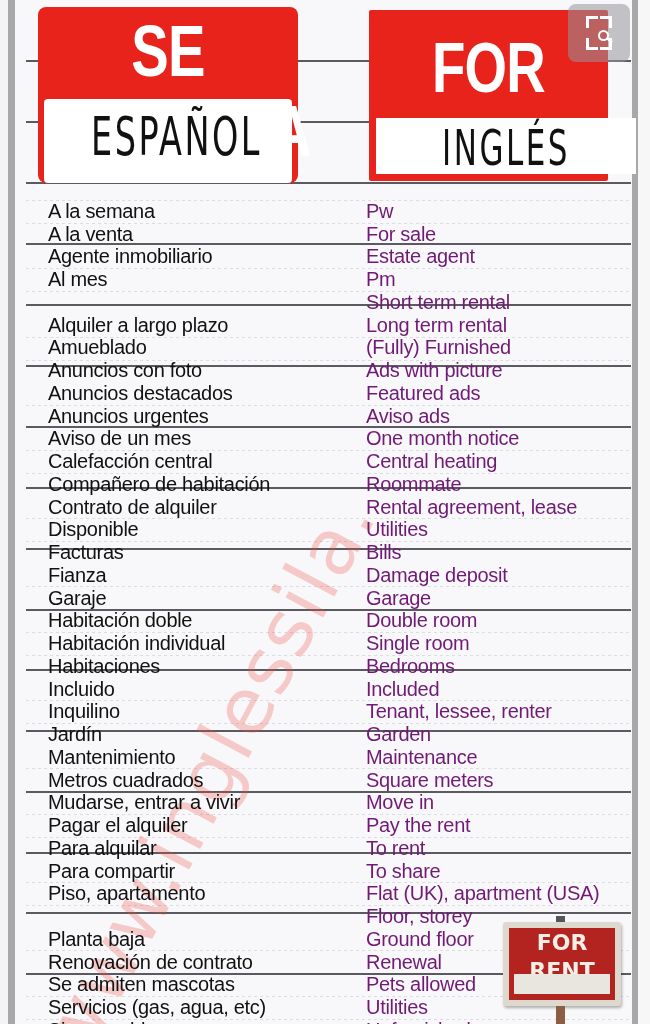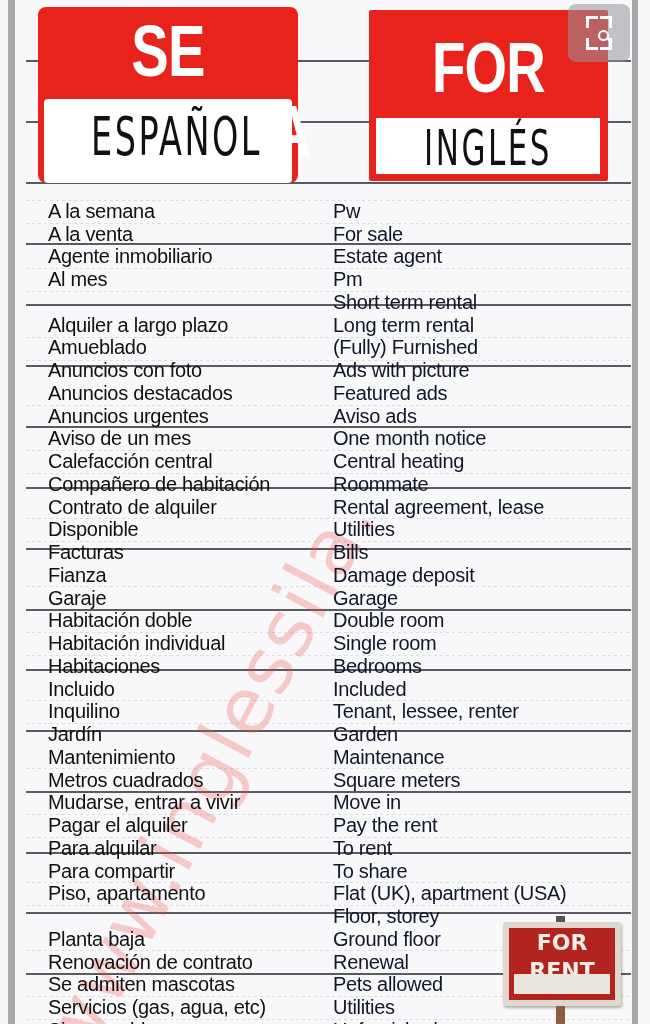--- a/index.html
+++ b/index.html
@@ -38,21 +38,21 @@
   .zoom-btn .corner { position:absolute; width:9px; height:9px; border-color:#fff; border-style:solid; }
   .zoom-btn .tl { left:18px; top:12px; border-width:3px 0 0 3px; }
   .zoom-btn .tr { right:18px; top:12px; border-width:3px 3px 0 0; }
   .zoom-btn .bl { left:18px; bottom:12px; border-width:0 0 3px 3px; }
   .zoom-btn .br { right:18px; bottom:12px; border-width:0 3px 3px 0; }
   .zoom-btn .mag { position:absolute; left:30px; top:26px; width:7px; height:7px; border:2px solid #fff; border-radius:50%; }
   .zoom-btn .mag-h { position:absolute; left:39px; top:35px; width:6px; height:2.5px; background:#fff; transform:rotate(45deg); }
 
   .row { position:absolute; left:0; width:642px; height:23px; }
   .es { position:absolute; left:48px; font-size:20px; color:#111; white-space:nowrap; letter-spacing:-0.3px; }
-  .en { position:absolute; left:333px; font-size:20px; color:#0f172a; white-space:nowrap; letter-spacing:-0.3px; }
+  .en { position:absolute; left:366px; font-size:20px; color:#701a75; white-space:nowrap; letter-spacing:-0.3px; }
 
   .watermark {
     position:absolute; left:-30px; top:560px; font-size:78px; color:rgba(236,80,70,0.28);
     transform:rotate(-62deg); transform-origin:left center; white-space:nowrap;
     font-family:"DejaVu Sans", sans-serif; pointer-events:none; letter-spacing:2px;
   }
 
   .mini-sign { position:absolute; left:503px; top:922px; width:118px; height:84px; background:#ddd9cf; border-radius:3px; box-shadow:1px 2px 3px rgba(0,0,0,0.3); }
   .mini-sign .inner { position:absolute; left:6px; top:6px; right:6px; bottom:6px; background:#b3231f; }
   .mini-sign .label { position:absolute; left:0; right:0; color:#f3efe6; text-align:center; font-weight:bold; font-size:22px; line-height:22px; font-family:"DejaVu Sans", sans-serif; }
@@ -114,21 +114,21 @@
 
 <div class="sign" style="left:38px; top:7px; width:260px; height:176px;">
   <div class="sign-title" style="top:4px; font-size:72px; line-height:80px;">SE ALQUILA</div>
   <div class="sign-box" style="left:6px; top:92px; width:248px; height:84px;">
     <div class="sign-sub" style="top:8px; font-size:54px; line-height:60px;">ESPAÑOL</div>
   </div>
 </div>
 
 <div class="sign" style="left:369px; top:10px; width:239px; height:171px; border-radius:2px;">
   <div class="sign-title" style="top:20px; font-size:70px; line-height:76px;">FOR RENT</div>
-  <div class="sign-box" style="left:7px; top:108px; width:224px; height:56px; border-radius:0;">
+  <div class="sign-box" style="left:7px; top:108px; width:224px; height:56px; border-radius:0;padding-left:36px;">
     <div class="sign-sub" style="top:2px; font-size:50px; line-height:56px;">INGLÉS</div>
   </div>
 </div>
 
 <div class="zoom-btn">
   <span class="corner tl"></span>
   <span class="corner tr"></span>
   <span class="corner bl"></span>
   <span class="corner br"></span>
   <span class="mag"></span>

